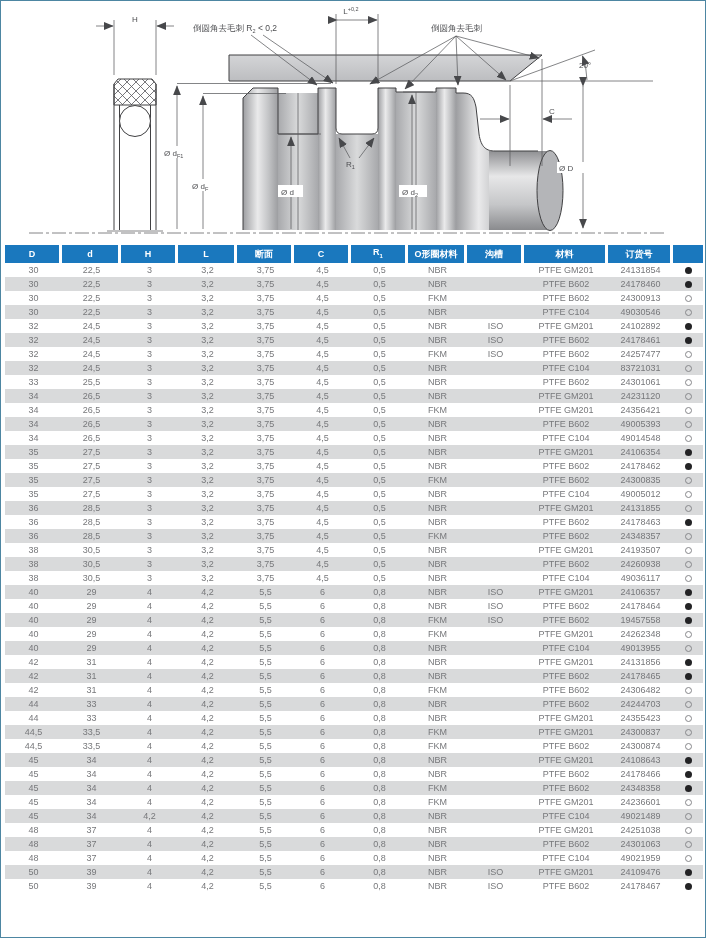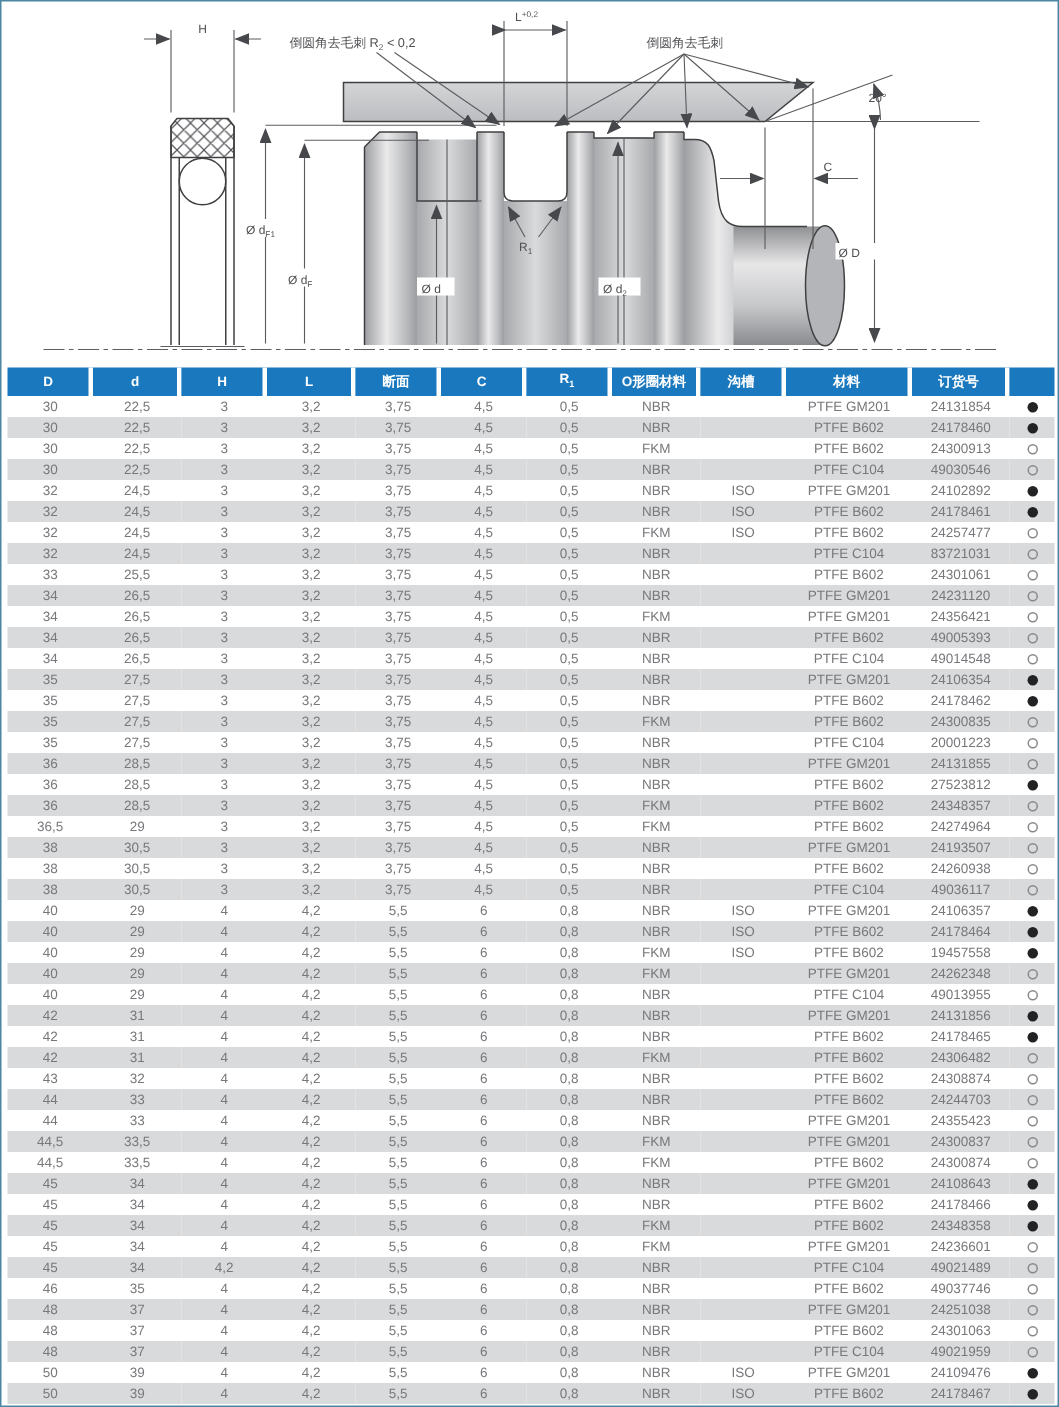--- a/index.html
+++ b/index.html
@@ -463,21 +463,21 @@
       <td>35</td>
       <td>27,5</td>
       <td>3</td>
       <td>3,2</td>
       <td>3,75</td>
       <td>4,5</td>
       <td>0,5</td>
       <td>NBR</td>
       <td></td>
       <td>PTFE C104</td>
-      <td>20001223</td>
+      <td>49005012</td>
       <td><span class="dot dot-open"></span></td>
     </tr>
         <tr>
       <td>36</td>
       <td>28,5</td>
       <td>3</td>
       <td>3,2</td>
       <td>3,75</td>
       <td>4,5</td>
       <td>0,5</td>
@@ -491,52 +491,38 @@
       <td>36</td>
       <td>28,5</td>
       <td>3</td>
       <td>3,2</td>
       <td>3,75</td>
       <td>4,5</td>
       <td>0,5</td>
       <td>NBR</td>
       <td></td>
       <td>PTFE B602</td>
-      <td>27523812</td>
+      <td>24178463</td>
       <td><span class="dot dot-filled"></span></td>
     </tr>
         <tr>
       <td>36</td>
       <td>28,5</td>
       <td>3</td>
       <td>3,2</td>
       <td>3,75</td>
       <td>4,5</td>
       <td>0,5</td>
       <td>FKM</td>
       <td></td>
       <td>PTFE B602</td>
       <td>24348357</td>
       <td><span class="dot dot-open"></span></td>
     </tr>
         <tr>
-      <td>36,5</td>
-      <td>29</td>
-      <td>3</td>
-      <td>3,2</td>
-      <td>3,75</td>
-      <td>4,5</td>
-      <td>0,5</td>
-      <td>FKM</td>
-      <td></td>
-      <td>PTFE B602</td>
-      <td>24274964</td>
-      <td><span class="dot dot-open"></span></td>
-    </tr>
-        <tr>
       <td>38</td>
       <td>30,5</td>
       <td>3</td>
       <td>3,2</td>
       <td>3,75</td>
       <td>4,5</td>
       <td>0,5</td>
       <td>NBR</td>
       <td></td>
       <td>PTFE GM201</td>
@@ -677,34 +663,20 @@
       <td>5,5</td>
       <td>6</td>
       <td>0,8</td>
       <td>FKM</td>
       <td></td>
       <td>PTFE B602</td>
       <td>24306482</td>
       <td><span class="dot dot-open"></span></td>
     </tr>
         <tr>
-      <td>43</td>
-      <td>32</td>
-      <td>4</td>
-      <td>4,2</td>
-      <td>5,5</td>
-      <td>6</td>
-      <td>0,8</td>
-      <td>NBR</td>
-      <td></td>
-      <td>PTFE B602</td>
-      <td>24308874</td>
-      <td><span class="dot dot-open"></span></td>
-    </tr>
-        <tr>
       <td>44</td>
       <td>33</td>
       <td>4</td>
       <td>4,2</td>
       <td>5,5</td>
       <td>6</td>
       <td>0,8</td>
       <td>NBR</td>
       <td></td>
       <td>PTFE B602</td>
@@ -817,34 +789,20 @@
       <td>5,5</td>
       <td>6</td>
       <td>0,8</td>
       <td>NBR</td>
       <td></td>
       <td>PTFE C104</td>
       <td>49021489</td>
       <td><span class="dot dot-open"></span></td>
     </tr>
         <tr>
-      <td>46</td>
-      <td>35</td>
-      <td>4</td>
-      <td>4,2</td>
-      <td>5,5</td>
-      <td>6</td>
-      <td>0,8</td>
-      <td>NBR</td>
-      <td></td>
-      <td>PTFE B602</td>
-      <td>49037746</td>
-      <td><span class="dot dot-open"></span></td>
-    </tr>
-        <tr>
       <td>48</td>
       <td>37</td>
       <td>4</td>
       <td>4,2</td>
       <td>5,5</td>
       <td>6</td>
       <td>0,8</td>
       <td>NBR</td>
       <td></td>
       <td>PTFE GM201</td>

